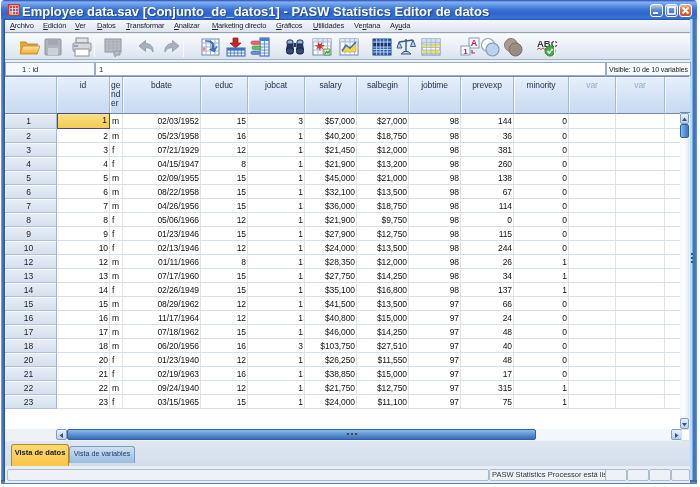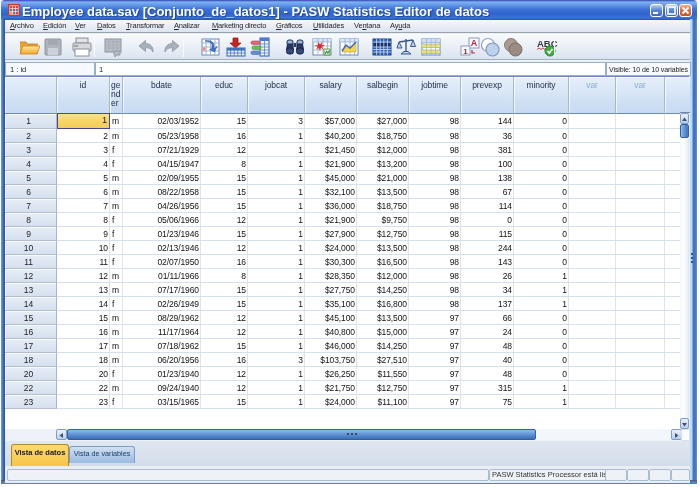--- a/index.html
+++ b/index.html
@@ -32,21 +32,21 @@
   .mi u { text-decoration:underline; }
 
   
   #toolbar { position:absolute; left:5px; top:34px; width:685px; height:26px;
     background:linear-gradient(#f8fbfd, #e9eff6 55%, #d9e3f0 100%); border-bottom:1px solid #a8b2b8; }
   .tbi { position:absolute; top:2px; width:22px; height:22px; }
   .tbi svg { display:block; }
 
   
   #refrow { position:absolute; left:5px; top:61px; width:685px; height:16px; background:#e9eff7; }
-  #refcell { position:absolute; left:0px; top:1px; width:90px; height:14px; background:#f6f9fd; border:1px solid #98aecd; font-size:7.5px; color:#222; line-height:13px; padding-left:4px; }
+  #refcell { position:absolute; left:0px; top:1px; width:90px; height:14px; background:#f6f9fd; border:1px solid #98aecd; font-size:7.5px; color:#222; line-height:13px; padding-left:16px; }
   #refinput { position:absolute; left:90px; top:1px; width:511px; height:14px; background:#fff; border:1px solid #98aecd; font-size:7.5px; color:#222; line-height:13px; padding-left:3px; }
   #visible { position:absolute; left:601px; top:1px; width:85px; height:14px; background:#f6f9fd; border:1px solid #98aecd; font-size:7px; letter-spacing:-0.1px; color:#222; line-height:13px; text-align:center; white-space:nowrap; }
 
   
   #grid { position:absolute; left:5px; top:76px; width:684px; height:353px; overflow:hidden; background:#fff; border-top:1px solid #7484c4; }
   table { border-collapse:separate; border-spacing:0; table-layout:fixed; width:675px; }
   td { font-size:8.5px; letter-spacing:-0.1px; overflow:hidden; white-space:nowrap; }
   .hd td { height:37px; vertical-align:top; text-align:center; color:#1c2c48; box-shadow:inset 1px 1px 0 rgba(255,255,255,.75);
      background:linear-gradient(#e7f0fb, #d4e3f5 55%, #c6daf2 100%);
      border-right:1px solid #a3b8d6; border-bottom:1px solid #7189ac; padding-top:4px; line-height:9px; }
@@ -414,21 +414,21 @@
           <tr class="dr">
             <td class="rh">4</td>
             <td class="num">4</td>
             <td class="gen">f</td>
             <td class="num">04/15/1947</td>
             <td class="num">8</td>
             <td class="num">1</td>
             <td class="num">$21,900</td>
             <td class="num">$13,200</td>
             <td class="num">98</td>
-            <td class="num">100</td>
+            <td class="num">260</td>
             <td class="num">0</td>
             <td class="emp"></td>
             <td class="emp"></td>
             <td></td>
           </tr>
           <tr class="dr">
             <td class="rh">5</td>
             <td class="num">5</td>
             <td class="gen">m</td>
             <td class="num">02/09/1955</td>
@@ -517,36 +517,20 @@
             <td class="num">$24,000</td>
             <td class="num">$13,500</td>
             <td class="num">98</td>
             <td class="num">244</td>
             <td class="num">0</td>
             <td class="emp"></td>
             <td class="emp"></td>
             <td></td>
           </tr>
           <tr class="dr">
-            <td class="rh">11</td>
-            <td class="num">11</td>
-            <td class="gen">f</td>
-            <td class="num">02/07/1950</td>
-            <td class="num">16</td>
-            <td class="num">1</td>
-            <td class="num">$30,300</td>
-            <td class="num">$16,500</td>
-            <td class="num">98</td>
-            <td class="num">143</td>
-            <td class="num">0</td>
-            <td class="emp"></td>
-            <td class="emp"></td>
-            <td></td>
-          </tr>
-          <tr class="dr">
             <td class="rh">12</td>
             <td class="num">12</td>
             <td class="gen">m</td>
             <td class="num">01/11/1966</td>
             <td class="num">8</td>
             <td class="num">1</td>
             <td class="num">$28,350</td>
             <td class="num">$12,000</td>
             <td class="num">98</td>
             <td class="num">26</td>
@@ -587,21 +571,21 @@
             <td class="emp"></td>
             <td></td>
           </tr>
           <tr class="dr">
             <td class="rh">15</td>
             <td class="num">15</td>
             <td class="gen">m</td>
             <td class="num">08/29/1962</td>
             <td class="num">12</td>
             <td class="num">1</td>
-            <td class="num">$45,100</td>
+            <td class="num">$41,500</td>
             <td class="num">$13,500</td>
             <td class="num">97</td>
             <td class="num">66</td>
             <td class="num">0</td>
             <td class="emp"></td>
             <td class="emp"></td>
             <td></td>
           </tr>
           <tr class="dr">
             <td class="rh">16</td>
@@ -655,20 +639,36 @@
             <td class="rh">20</td>
             <td class="num">20</td>
             <td class="gen">f</td>
             <td class="num">01/23/1940</td>
             <td class="num">12</td>
             <td class="num">1</td>
             <td class="num">$26,250</td>
             <td class="num">$11,550</td>
             <td class="num">97</td>
             <td class="num">48</td>
+            <td class="num">0</td>
+            <td class="emp"></td>
+            <td class="emp"></td>
+            <td></td>
+          </tr>
+          <tr class="dr">
+            <td class="rh">21</td>
+            <td class="num">21</td>
+            <td class="gen">f</td>
+            <td class="num">02/19/1963</td>
+            <td class="num">16</td>
+            <td class="num">1</td>
+            <td class="num">$38,850</td>
+            <td class="num">$15,000</td>
+            <td class="num">97</td>
+            <td class="num">17</td>
             <td class="num">0</td>
             <td class="emp"></td>
             <td class="emp"></td>
             <td></td>
           </tr>
           <tr class="dr">
             <td class="rh">22</td>
             <td class="num">22</td>
             <td class="gen">m</td>
             <td class="num">09/24/1940</td>

